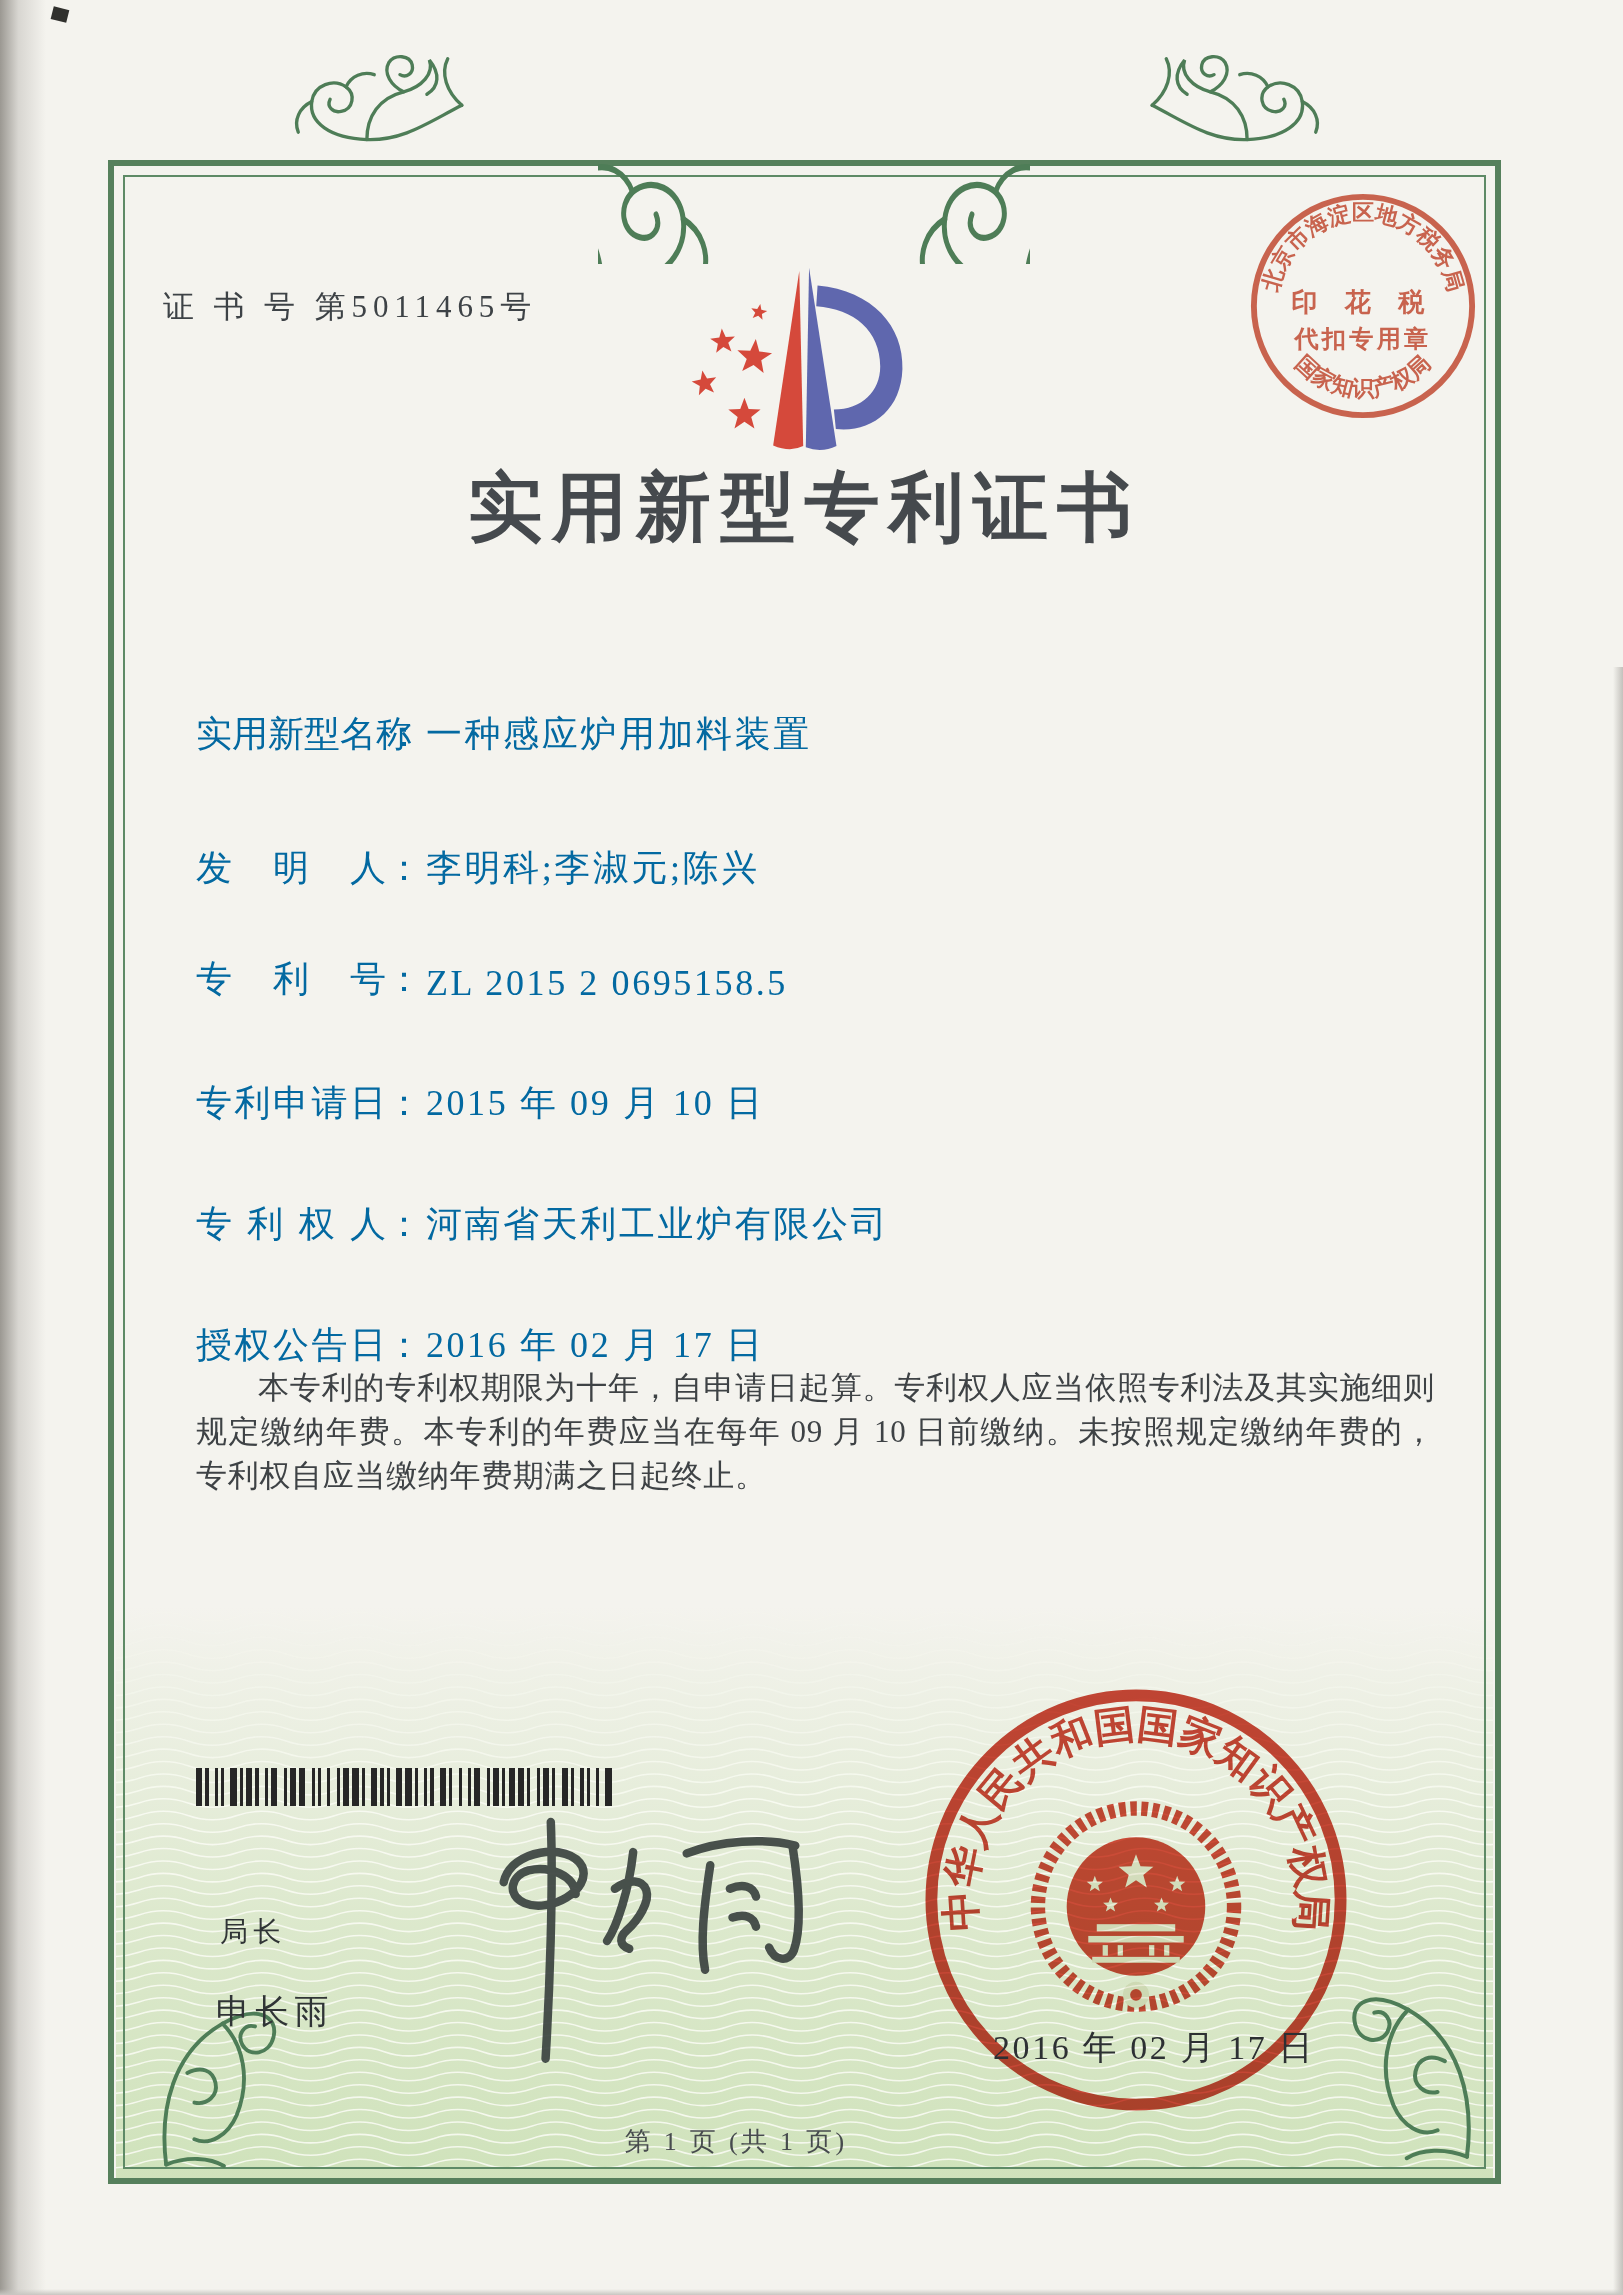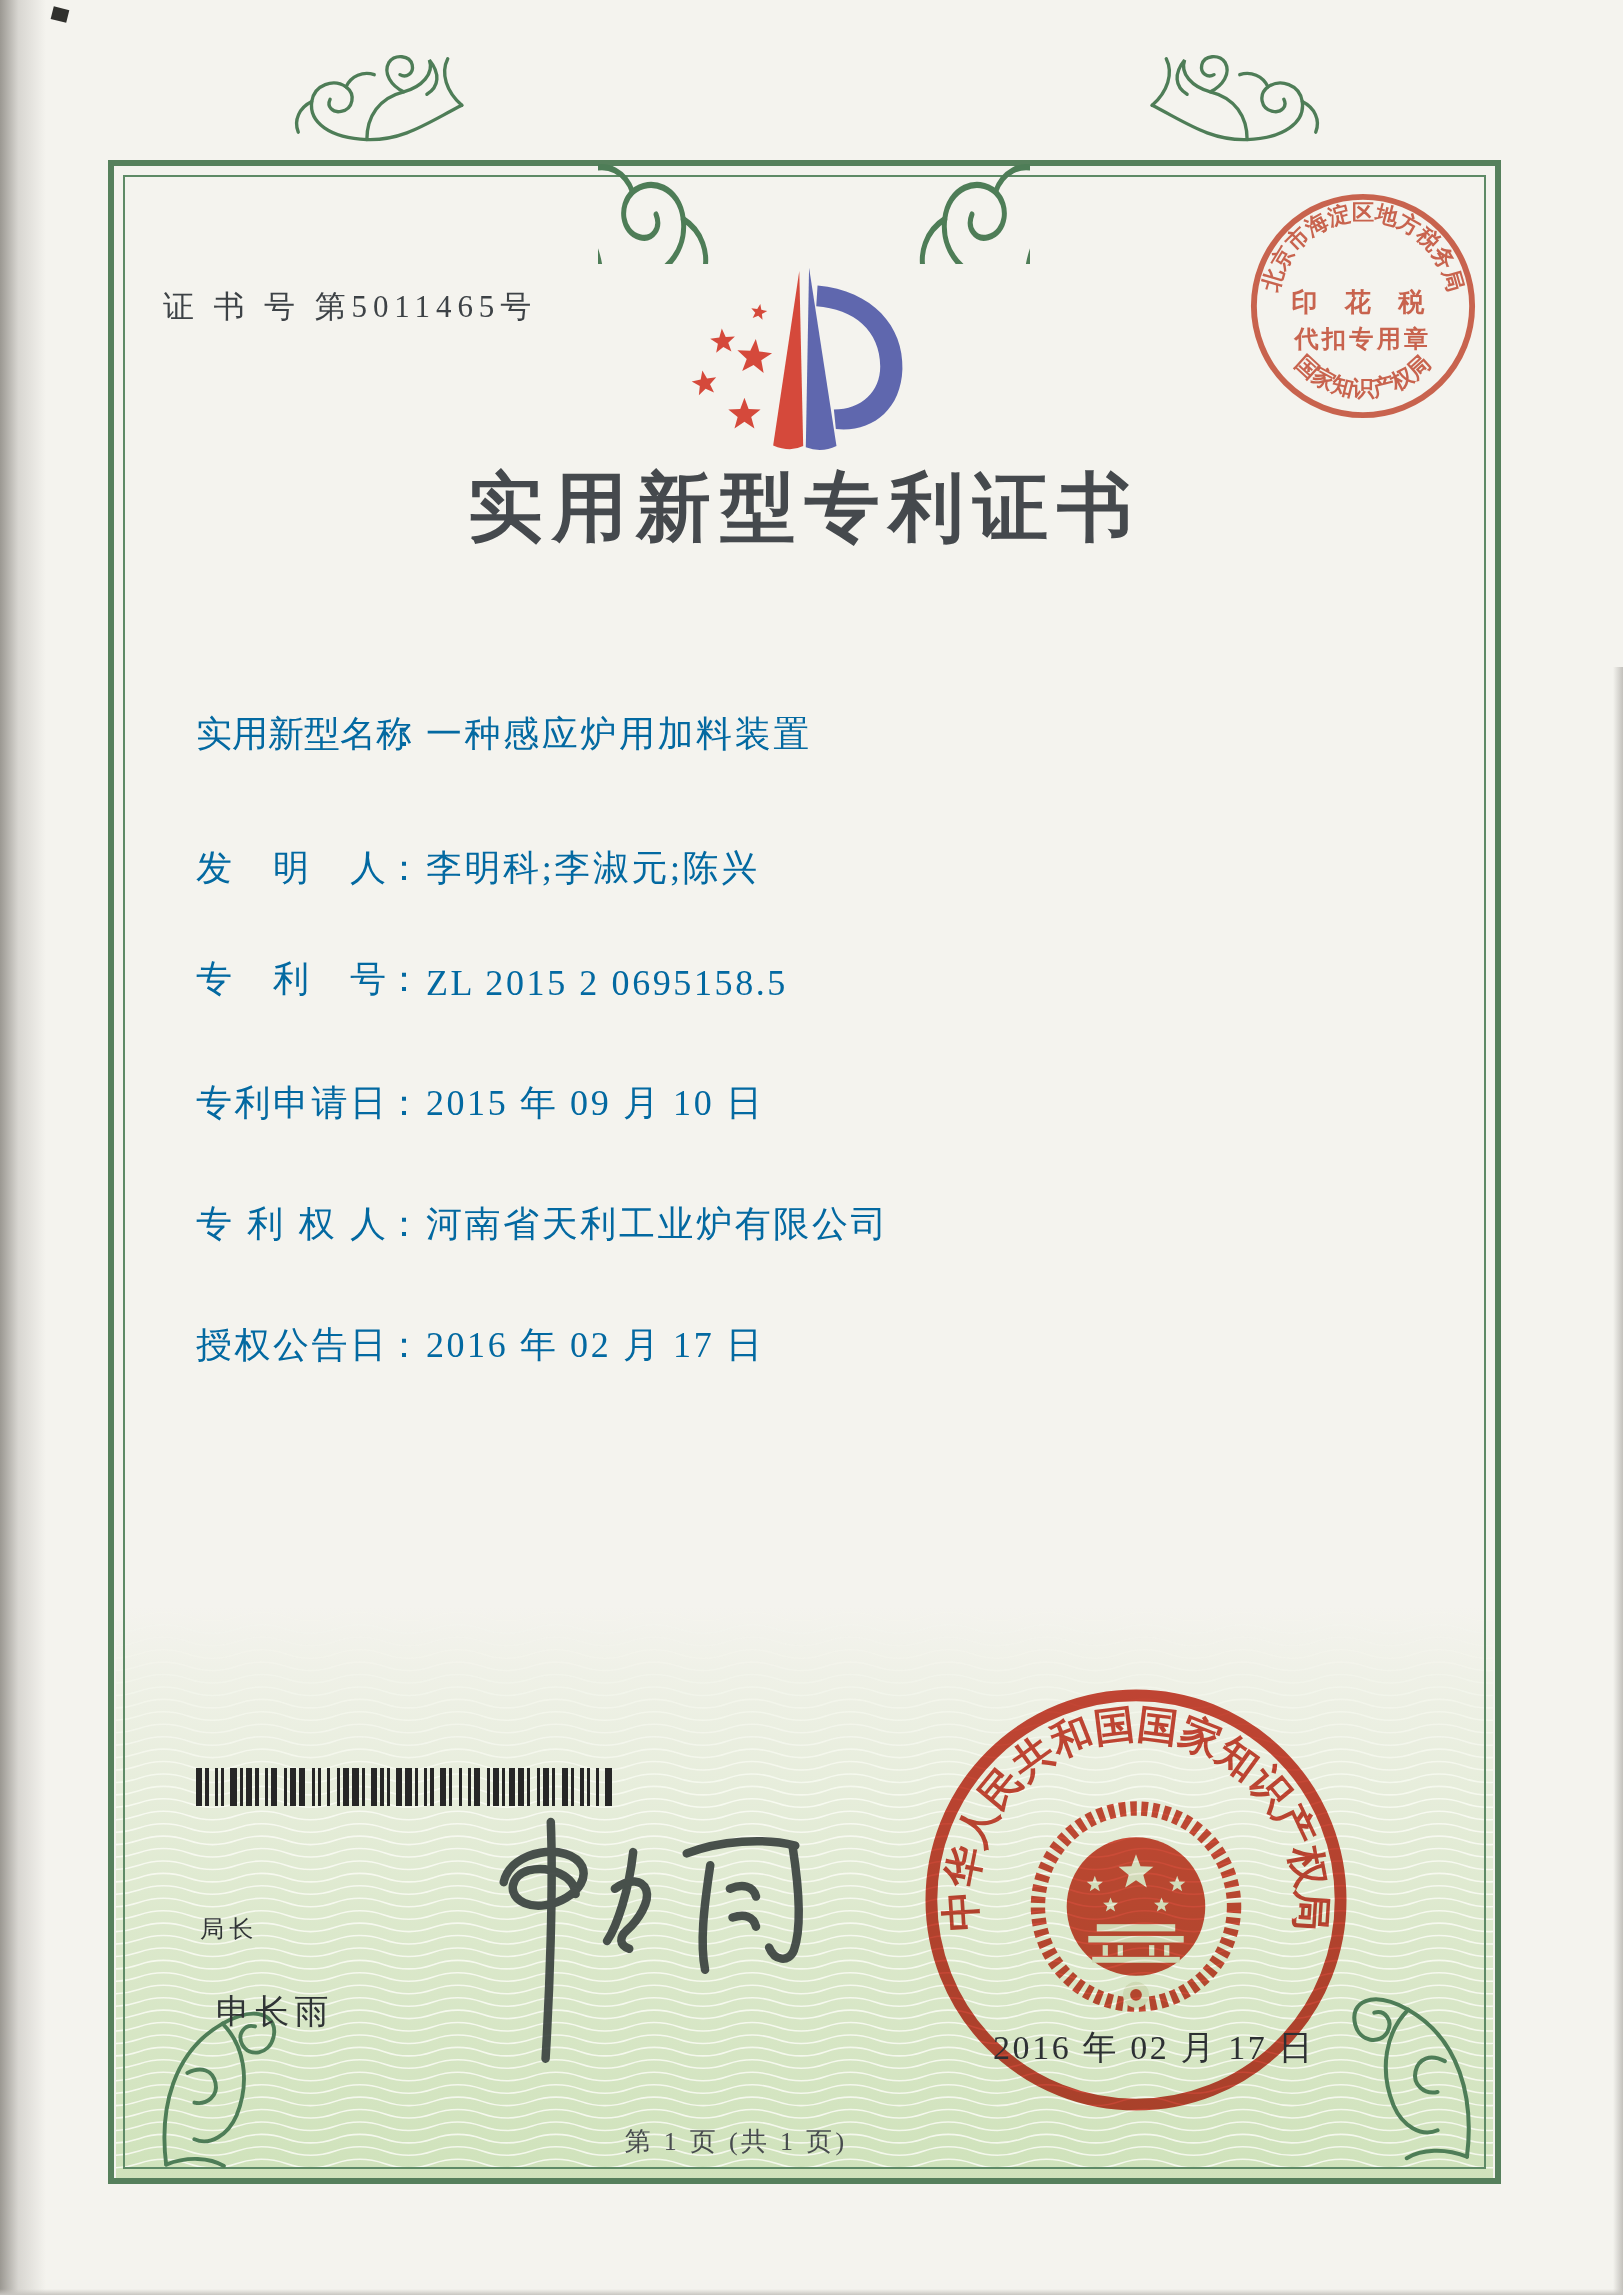--- a/index.html
+++ b/index.html
@@ -23,21 +23,21 @@
          letter-spacing:9.2px;color:#45494d;z-index:3;}
   .field{left:196px;height:41px;font-size:36px;color:#0369a1;z-index:3;white-space:nowrap;}
   .flabel{display:inline-block;width:190px;text-align:justify;text-align-last:justify;vertical-align:bottom;}
   .fcolon{display:inline-block;vertical-align:bottom;}
   .fvalue{display:inline-block;margin-left:3.9px;letter-spacing:2.6px;vertical-align:bottom;}
   .paras{left:196px;top:1366px;width:1239px;z-index:3;}
   .paras p{margin:0;font-size:31px;line-height:44px;color:#3e4245;text-align:justify;
            text-indent:2em;letter-spacing:0.7px;}
   .barcode{left:196px;top:1768px;width:422px;height:38px;display:flex;z-index:4;}
   .barcode span{height:100%;}
-  .signer-title{left:200px;top:1913px;font-size:24px;letter-spacing:5.2px;color:#30343 6;color:#303436;z-index:4;}
+  .signer-title{left:220px;top:1913px;font-size:28px;letter-spacing:5.2px;color:#30343 6;color:#303436;z-index:4;}
   .signer-name{left:216px;top:1989px;font-size:34px;letter-spacing:5.2px;color:#303436;z-index:4;}
   .seal-date{left:993px;top:2025px;font-size:34px;letter-spacing:2.6px;color:#2d3033;z-index:6;white-space:nowrap;}
   .footer{left:108px;top:2124px;width:1256px;text-align:center;font-size:26px;letter-spacing:3.3px;color:#474b4e;z-index:3;}
   svg{display:block;}
   .blend{mix-blend-mode:multiply;}
 </style>
 </head>
 <body>
 
 <svg width="0" height="0" style="position:absolute" aria-hidden="true">
@@ -194,20 +194,21 @@
   <span class="flabel">专利申请日</span><span class="fcolon">：</span><span class="fvalue">2015 年 09 月 10 日</span>
 </div>
 <div class="abs field" style="top:1200px">
   <span class="flabel">专利权人</span><span class="fcolon">：</span><span class="fvalue">河南省天利工业炉有限公司</span>
 </div>
 <div class="abs field" style="top:1321px">
   <span class="flabel">授权公告日</span><span class="fcolon">：</span><span class="fvalue">2016 年 02 月 17 日</span>
 </div>
 
 <div class="abs paras">
+  <p>本专利的专利权期限为十年，自申请日起算。专利权人应当依照专利法及其实施细则规定缴纳年费。本专利的年费应当在每年 09 月 10 日前缴纳。未按照规定缴纳年费的，专利权自应当缴纳年费期满之日起终止。</p>
 </div>
 
 <div id="barcode" class="abs barcode">
     <span style="flex-grow: 2; background: rgb(38, 38, 38);"></span>
     <span style="flex-grow: 1; background: transparent;"></span>
     <span style="flex-grow: 1; background: rgb(38, 38, 38);"></span>
     <span style="flex-grow: 2; background: transparent;"></span>
     <span style="flex-grow: 1; background: rgb(38, 38, 38);"></span>
     <span style="flex-grow: 1; background: transparent;"></span>
     <span style="flex-grow: 1; background: rgb(38, 38, 38);"></span>

